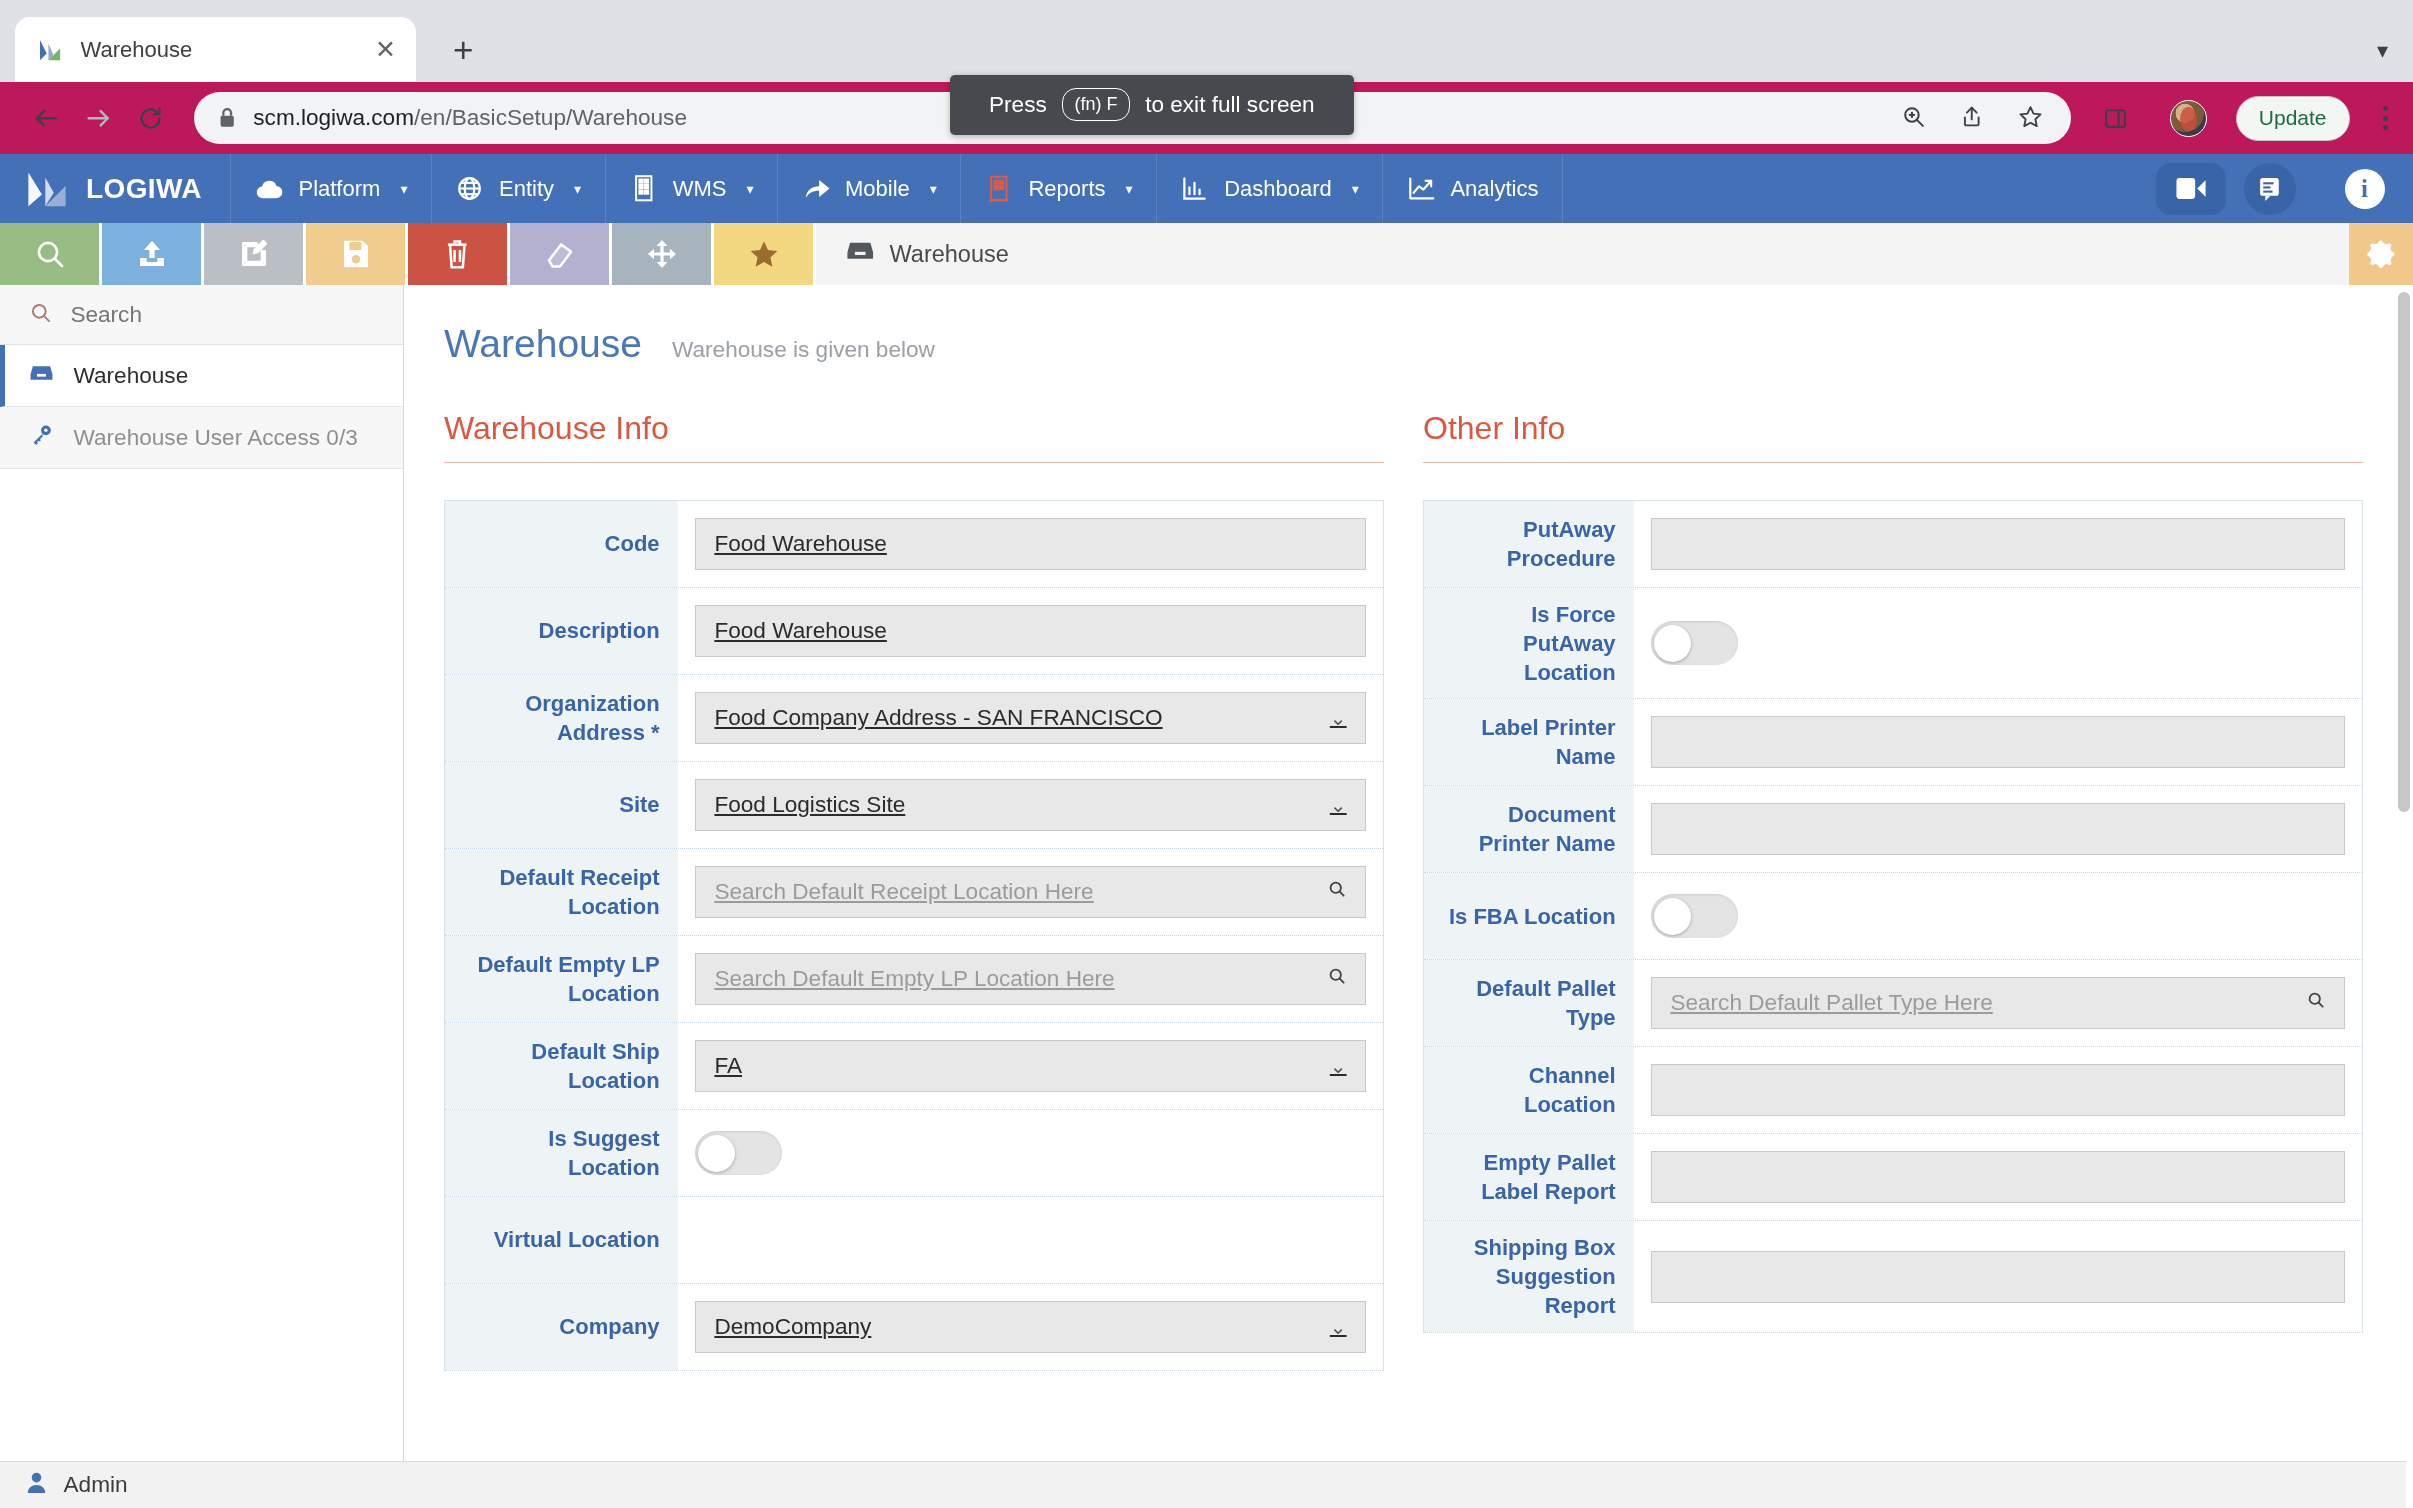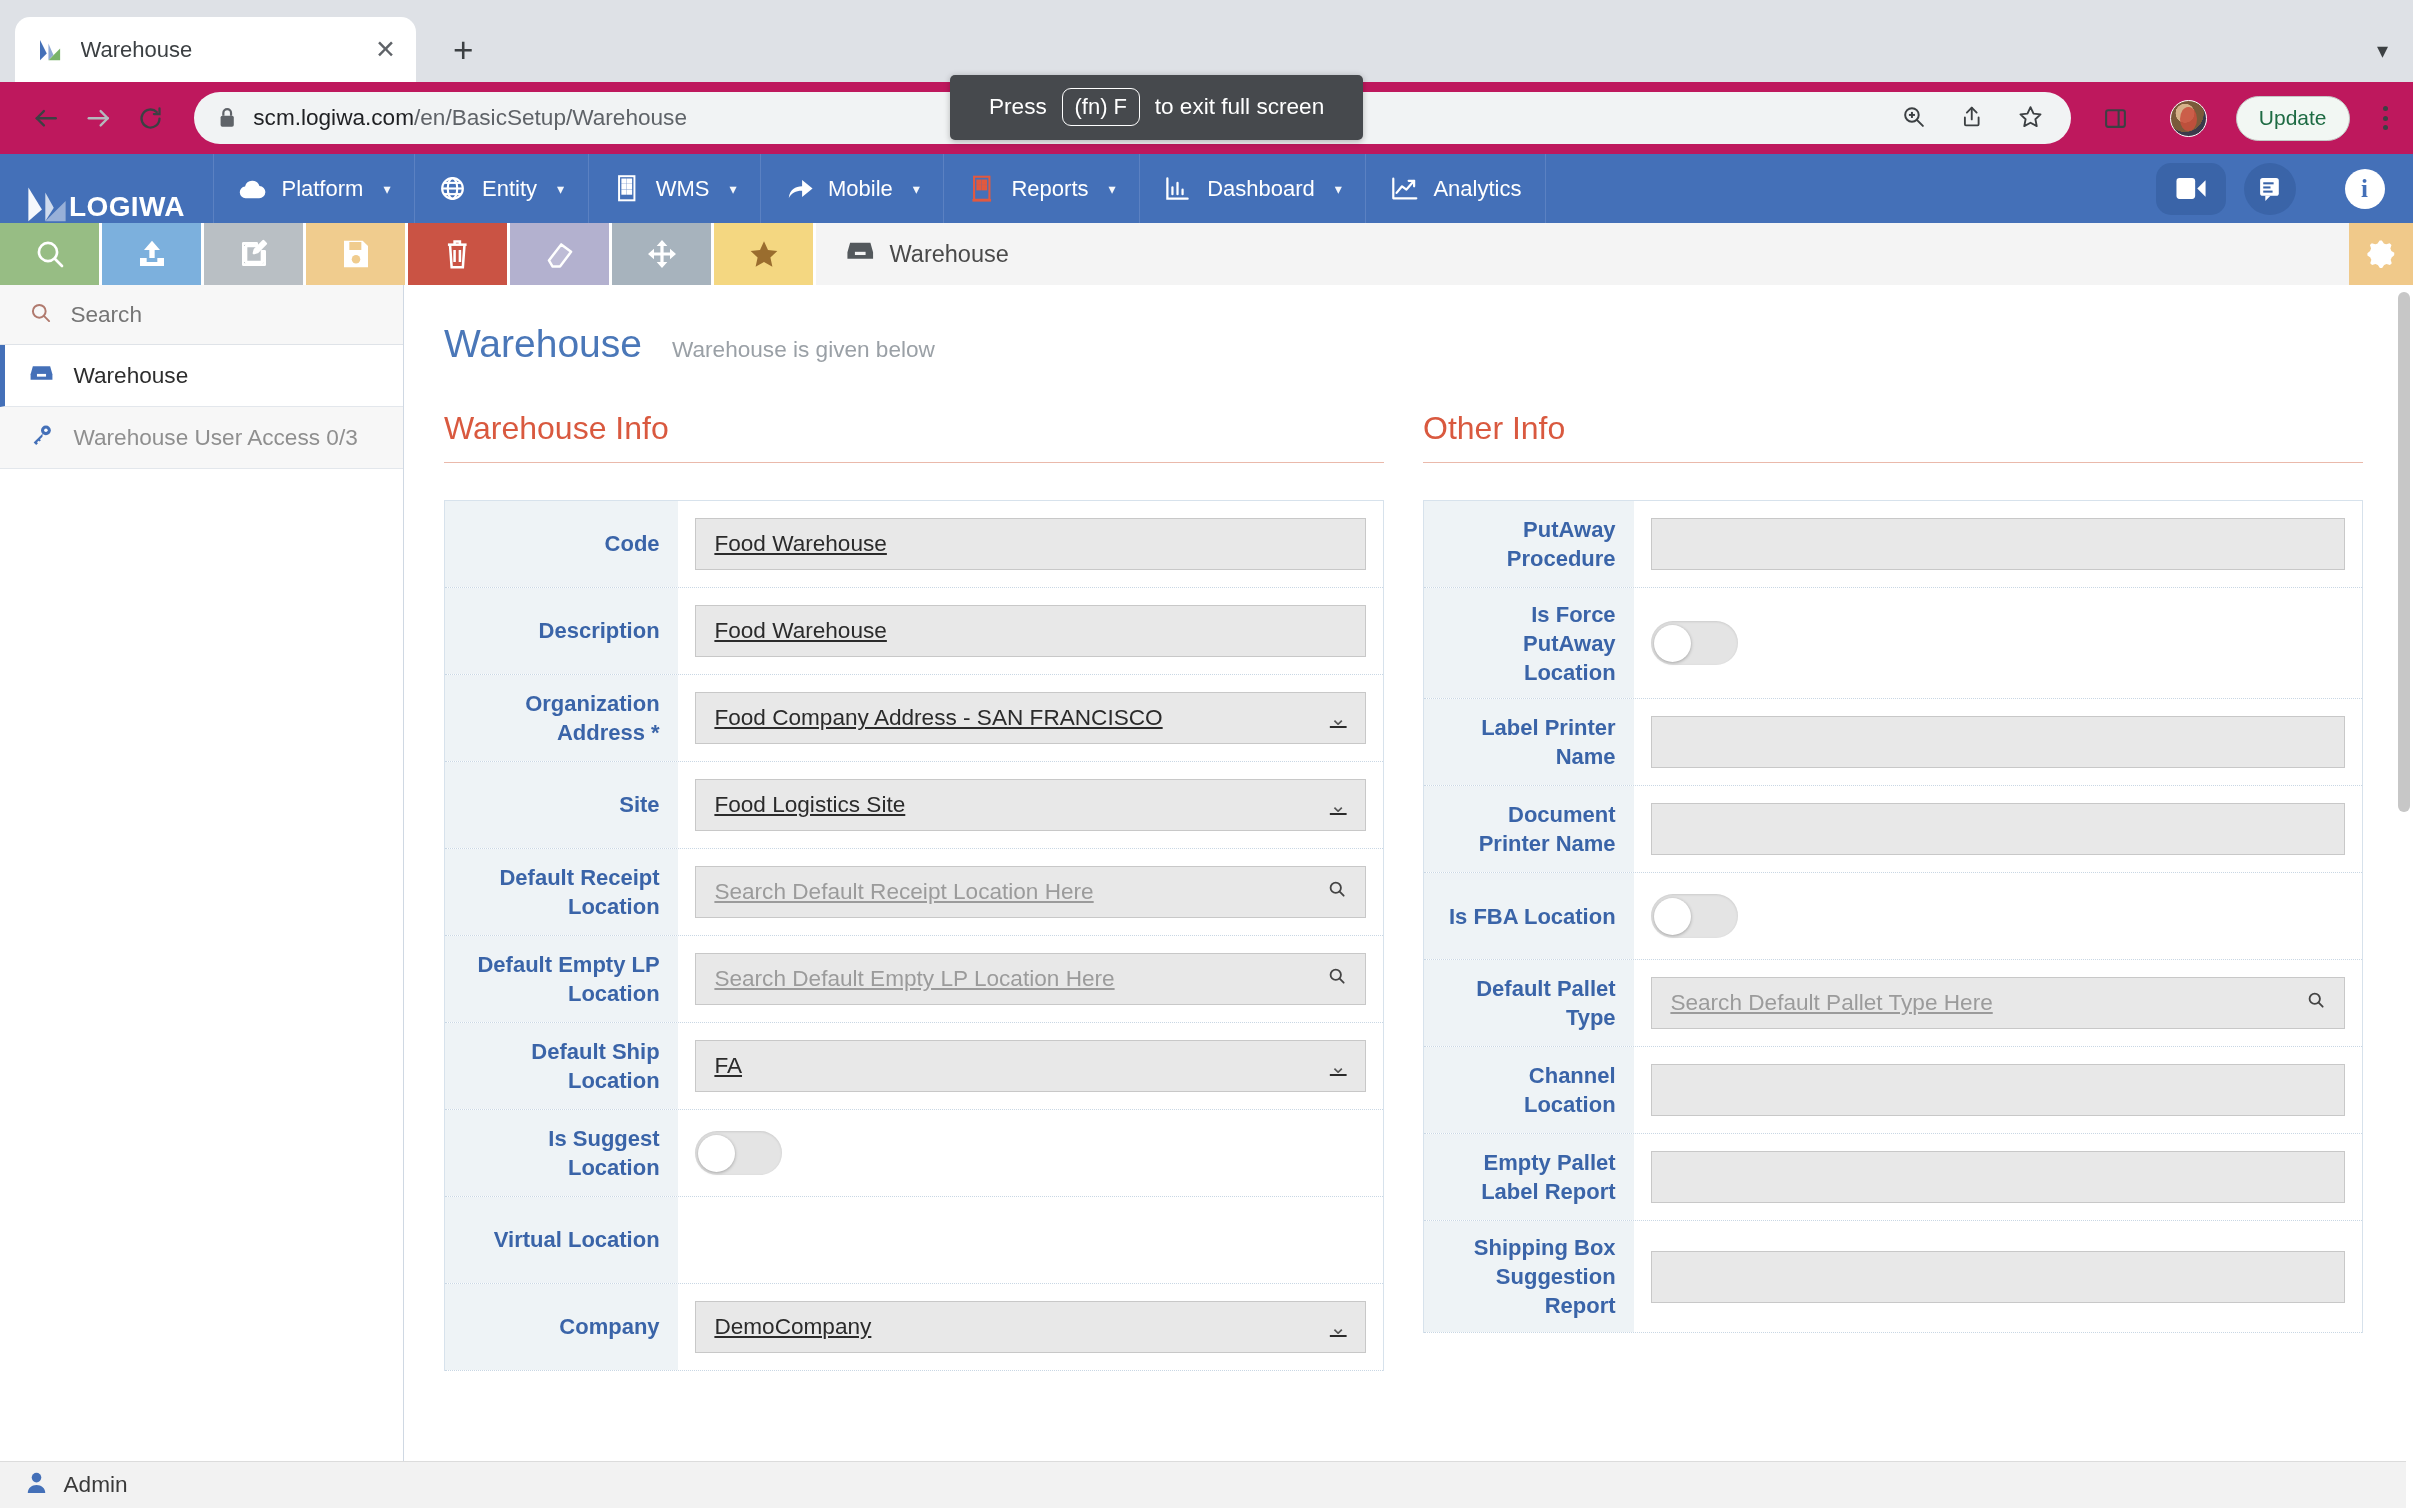--- a/index.html
+++ b/index.html
@@ -54,28 +54,28 @@
   .kebab { display:flex; flex-direction: column; gap: 4.2px; cursor: pointer; padding: 5px;}
   .kebab i { width: 5px; height: 5px; border-radius: 50%; background: #3c4043; display:block;}
 
   
   .fs-toast {
     position: absolute; left: 950px; top: 75px;
     background: #46494d; color: #fff; border-radius: 5px;
     padding: 13.4px 39px; display: flex; align-items: center; gap: 15px;
     font-size: 22.6px; z-index: 50; box-shadow: 0 1.7px 6.7px rgba(0,0,0,.25);
   }
-  .fs-key { border: 1.7px solid #fff; border-radius: 9px; padding: 5px 11.7px; font-size: 22px; }
+  .fs-key { border: 1.7px solid #fff; border-radius: 14px; padding: 5px 11.7px; font-size: 18px; }
 
   
   .app-nav {
     height: 69px; background: #4470b8; display: flex; align-items: stretch;
     color: #fff; position: relative;
   }
-  .brand { display:flex; align-items:flex-end; padding: 0 28.5px 0 25px; border-right: 0.8px solid #5b81c2;}
+  .brand { display:flex; align-items:center; gap: 17px; padding: 0 28.5px 0 25px; border-right: 0.8px solid #5b81c2;}
   .brand-logo { width: 44px; height: 39px; }
   .brand-name { font-size: 28px; font-weight: 700; letter-spacing: 0.4px; }
   .nav-item {
     display: flex; align-items: center; gap: 15px; padding: 0 23.5px;
     border-right: 0.8px solid #5b81c2; font-size: 22px; cursor: pointer; white-space: nowrap;
   }
   .nav-item .caret { font-size: 14.2px; opacity: .95; margin-left: 5px;}
   .nav-icon { width: 28.5px; height: 28.5px; display:flex; align-items:center; justify-content:center; }
   .nav-right { margin-left: auto; display:flex; align-items:center; gap: 18.4px; padding-right: 28.5px; }
   .circle-btn { width: 70px; height: 52px; border-radius: 15px; background: #3a64a8; display:flex;align-items:center;justify-content:center; cursor:pointer;}

